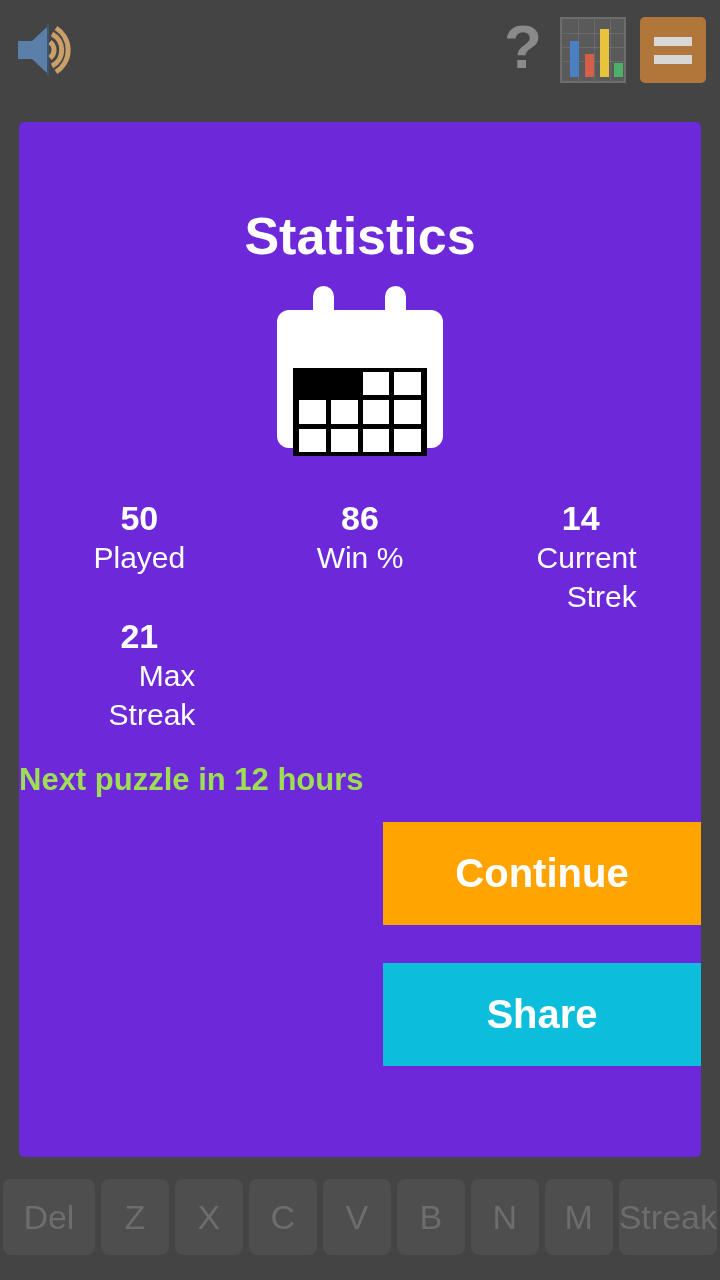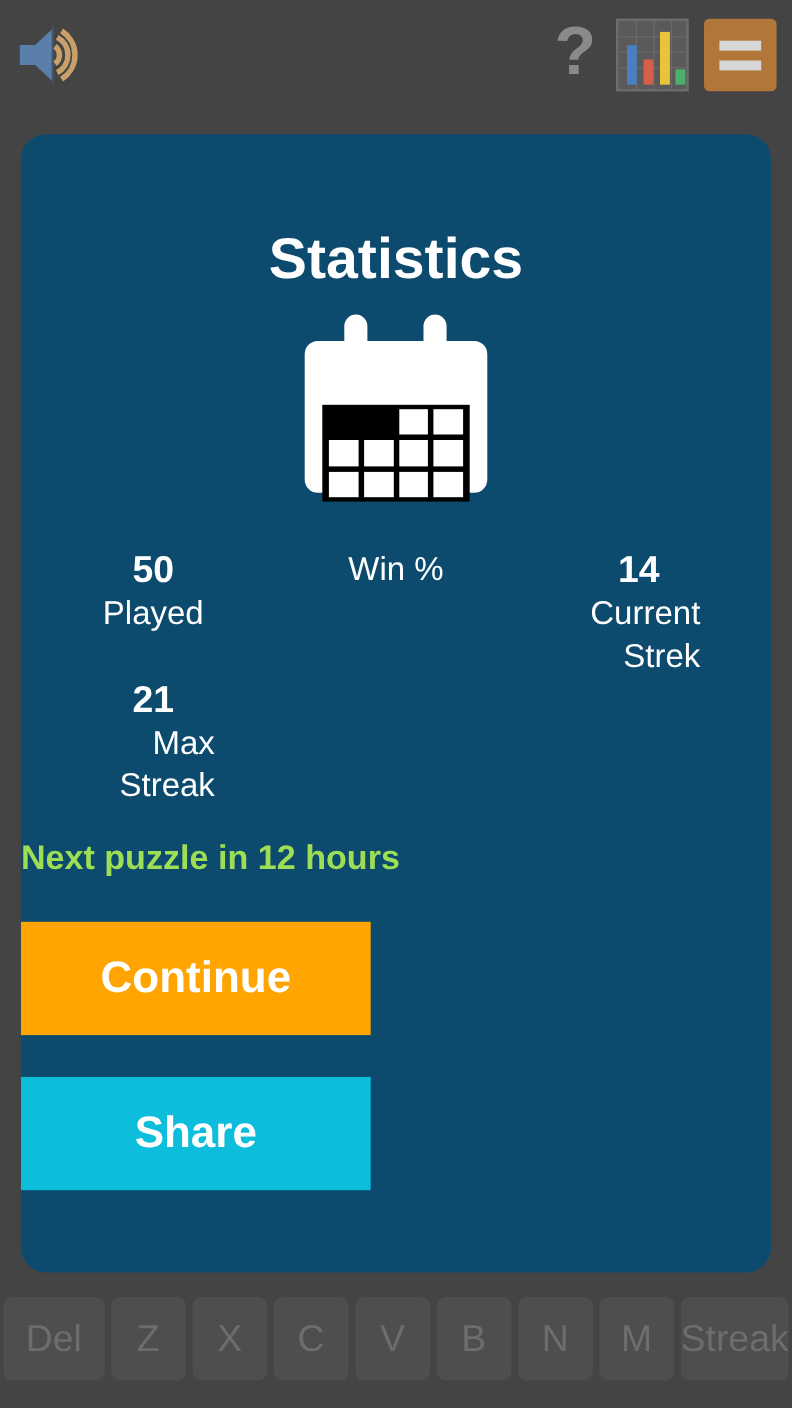--- a/index.html
+++ b/index.html
@@ -95,22 +95,22 @@
     background: #d7d7d7;
   }
 
   
   .modal {
     position: absolute;
     left: 19px;
     top: 122px;
     width: 682px;
     height: 1035px;
-    background: #0c4a6e;
-    border-radius: 23px;
+    background: #6d28d9;
+    border-radius: 5px;
     overflow: hidden;
   }
 
   .modal-title {
     margin-top: 84px;
     text-align: center;
     color: #ffffff;
     font-size: 52px;
     font-weight: bold;
     letter-spacing: 0px;
@@ -195,24 +195,24 @@
   .next-puzzle {
     margin-top: 28px;
     text-align: left;
     color: #9ede55;
     font-size: 31px;
     font-weight: bold;
   }
 
   
   .btns {
-    margin-top: 40px;
+    margin-top: 24px;
     display: flex;
     flex-direction: column;
-    align-items: flex-start;
+    align-items: flex-end;
     gap: 38px;
   }
   .btn {
     width: 318px;
     height: 103px;
     border: none;
     color: #ffffff;
     font-size: 40px;
     font-weight: bold;
     font-family: "Liberation Sans", sans-serif;
@@ -322,20 +322,21 @@
     </div>
 
     <div class="stats">
 
       <div class="stat">
         <div class="stat-value">50</div>
         <div class="stat-label">Played</div>
       </div>
 
       <div class="stat">
+        <div class="stat-value">86</div>
         <div class="stat-label">Win %</div>
       </div>
 
       <div class="stat wrap">
         <div class="stat-value">14</div>
         <div class="stat-label">Current Strek</div>
       </div>
 
       <div class="stat wrap">
         <div class="stat-value">21</div>

